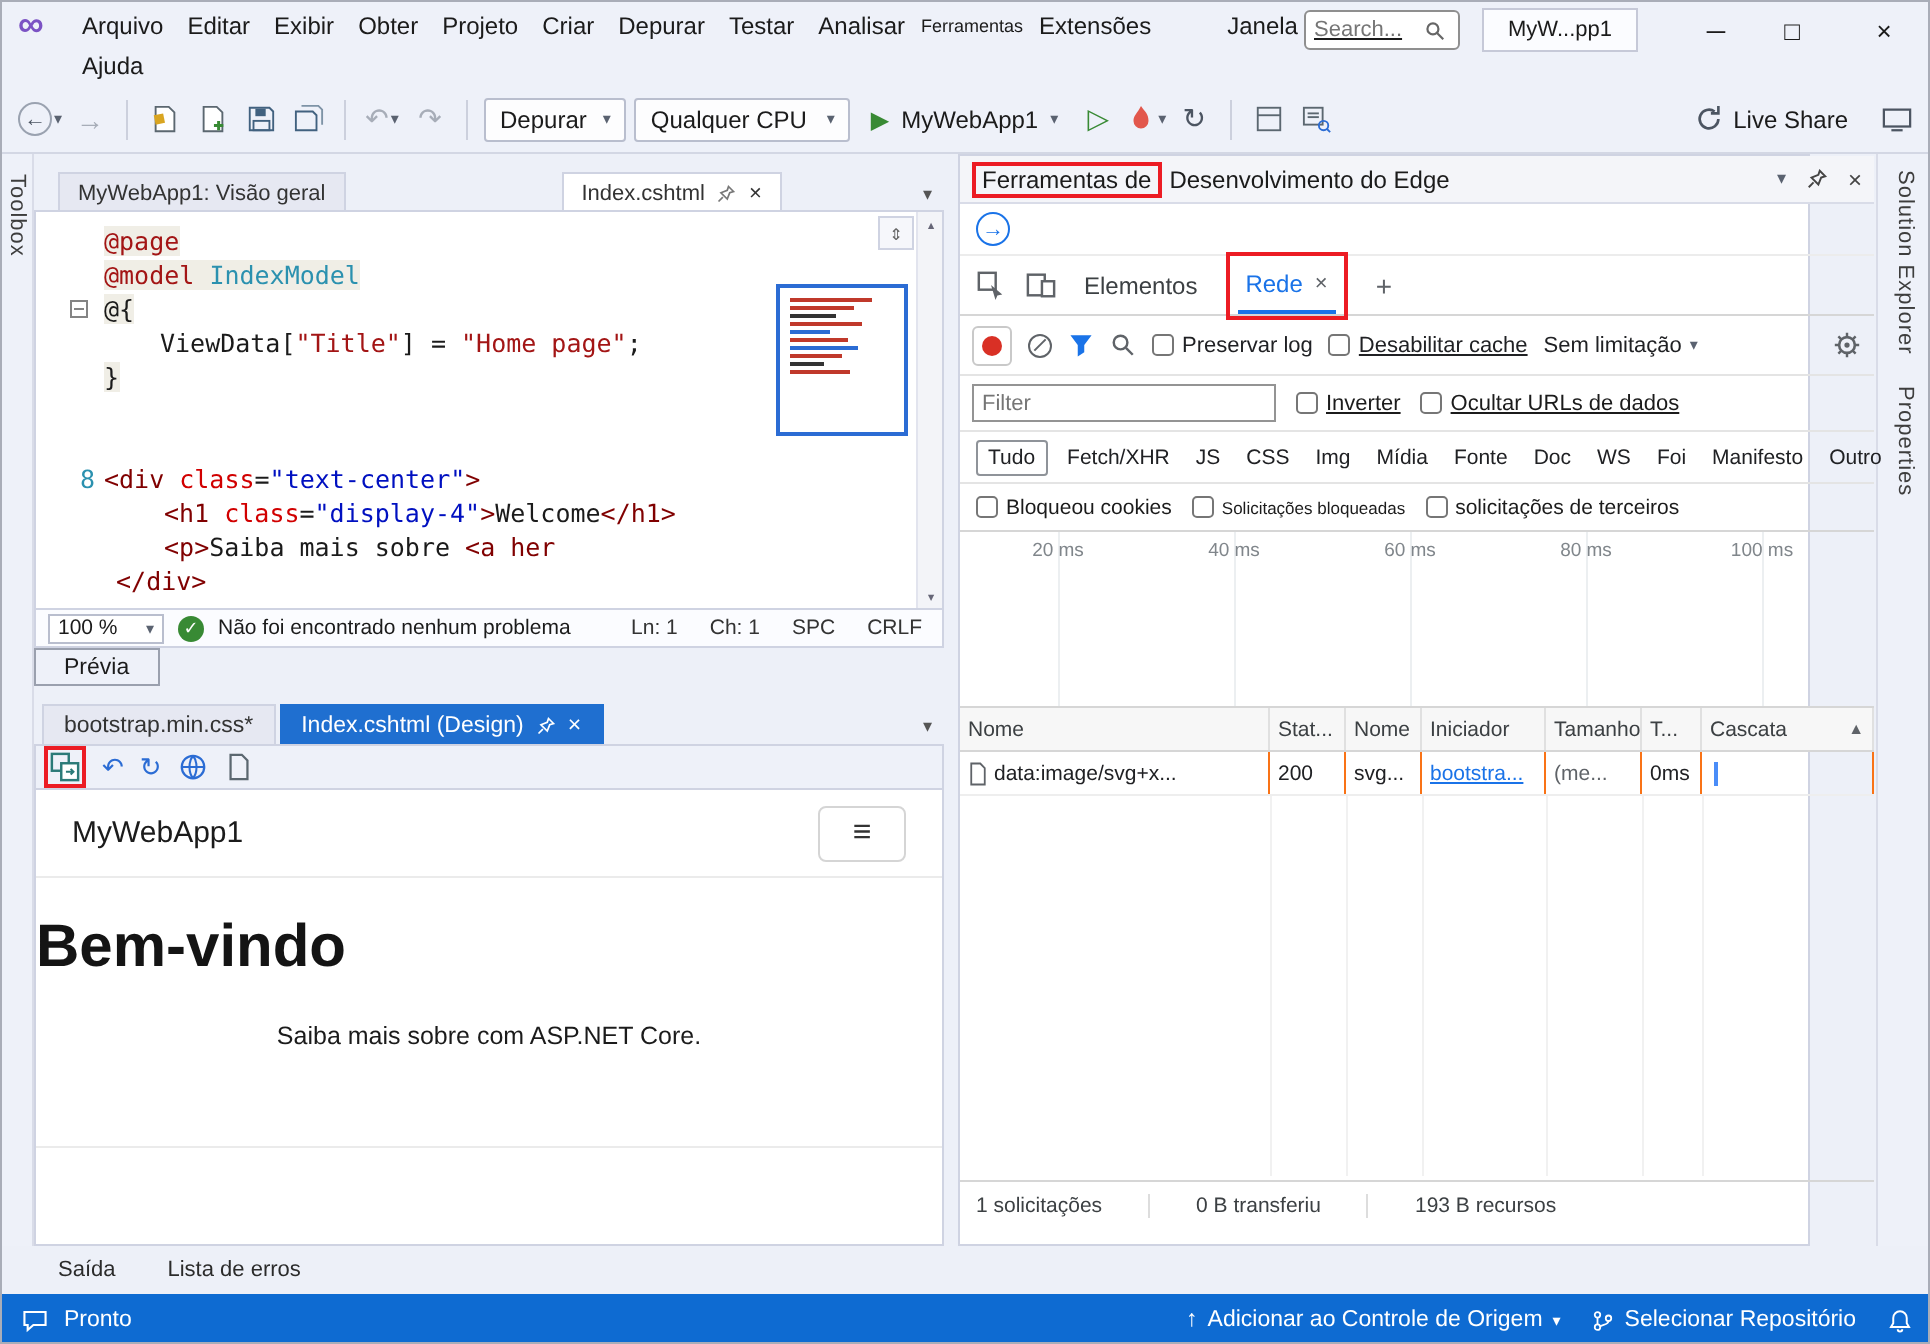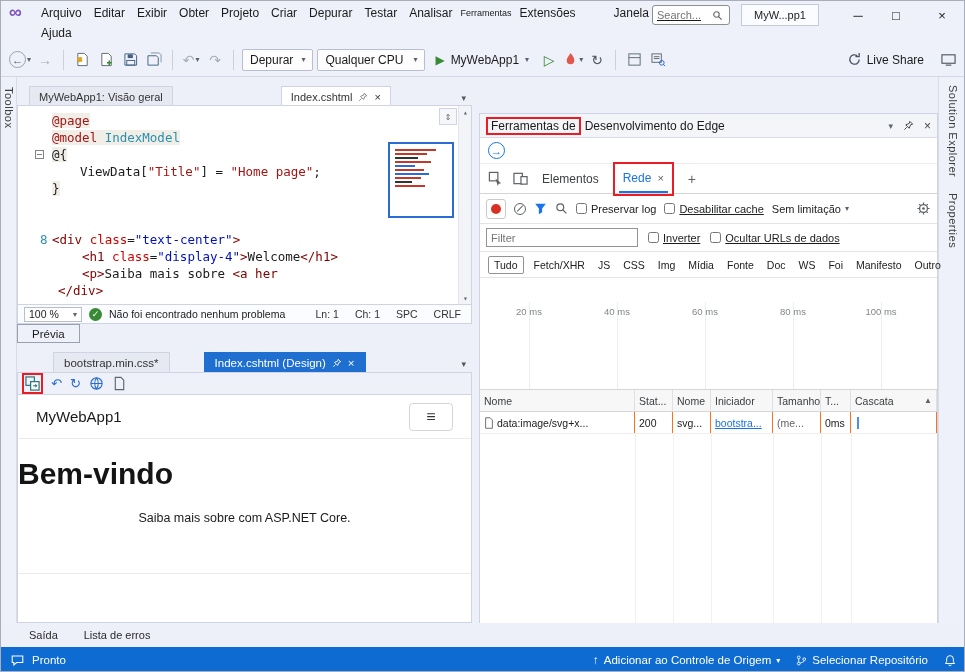--- a/index.html
+++ b/index.html
@@ -56,35 +56,35 @@
 #scrollv{position:absolute;right:0;top:0;width:13px;height:198px;background:#f3f4f8;border-left:1px solid #e2e4ee;}
 #scrollv .sa{position:absolute;left:0;width:13px;height:12px;display:flex;align-items:center;justify-content:center;font-size:8px;color:#667;}
 #ed-status{position:absolute;left:0;top:228px;width:455px;height:19px;background:#fbfcff;border:1px solid #cfd3e2;border-top:0;display:flex;align-items:center;padding:0 6px;gap:7px;font-size:11px;}
 #zoombox{width:58px;height:15px;border:1px solid #b9bece;background:#fff;display:flex;align-items:center;justify-content:space-between;padding:0 4px;font-size:10.5px;}
 #okbadge{width:13px;height:13px;border-radius:50%;background:#388a34;color:#fff;font-size:9px;display:flex;align-items:center;justify-content:center;}
 #ed-status .msg{color:#1b1b1b;font-size:10.5px;}
 #ed-status .rgrp{margin-left:auto;display:flex;gap:16px;font-size:10.5px;color:#333;padding-right:4px;}
 #previa{position:absolute;left:0;top:247px;height:19px;padding:0 14px;background:#eef1f9;border:1px solid #9aa0ae;font-size:11.5px;display:flex;align-items:center;}
 
 #dz-tabs{position:absolute;left:0;top:274px;width:455px;height:21px;display:flex;align-items:flex-end;padding-left:4px;gap:2px;}
-.dztab{height:20px;display:flex;align-items:center;gap:6px;padding:0 10px;font-size:11.5px;background:#e6e8f2;border:1px solid #cfd3e2;border-bottom:0;color:#333;margin-left:32px;}
+.dztab{height:20px;display:flex;align-items:center;gap:6px;padding:0 10px;font-size:11.5px;background:#e6e8f2;border:1px solid #cfd3e2;border-bottom:0;color:#333;}
 .dztab.activeblue{background:#1f6fd0;border-color:#1f6fd0;color:#fff;}
 #dz-tabs-caret{position:absolute;right:6px;bottom:3px;font-size:9px;color:#555;}
 #dz-toolbar{position:absolute;left:0;top:295px;width:455px;height:22px;background:#eef1f9;border:1px solid #cfd3e2;border-bottom:0;display:flex;align-items:center;gap:8px;padding:0 4px;}
 #preview{position:absolute;left:0;top:317px;width:455px;height:229px;background:#fff;border:1px solid #cfd3e2;}
 #pv-header{position:absolute;left:0;top:0;width:100%;height:44px;border-bottom:1px solid #ebebeb;display:flex;align-items:center;padding:0 18px;}
 #pv-brand{font-size:15px;color:#1b1b1b;}
 #pv-burger{margin-left:auto;width:44px;height:28px;border:1px solid #d5d5d5;border-radius:4px;display:flex;align-items:center;justify-content:center;font-size:16px;color:#333;}
 #pv-h1{position:absolute;left:0;top:62px;width:100%;font-size:30px;font-weight:700;color:#141414;}
 #pv-sub{position:absolute;left:0;top:116px;width:100%;text-align:center;font-size:12.5px;color:#1b1b1b;}
 #pv-footrule{position:absolute;left:0;top:178px;width:100%;border-top:1px solid #ebebeb;}
 #pv-footer{position:absolute;left:18px;top:190px;font-size:13px;color:#646464;}
 #pv-footer a{color:#0366d6;text-decoration:underline;}
 
-#devtools{position:absolute;left:478px;top:76px;width:459px;height:546px;background:#fff;border:1px solid #cfd3e2;margin-top:36px;}
+#devtools{position:absolute;left:478px;top:76px;width:426px;height:546px;background:#fff;border:1px solid #cfd3e2;}
 #dt-title{position:absolute;left:0;top:0;width:457px;height:24px;background:#f4f5f9;border-bottom:1px solid #d9dce8;display:flex;align-items:center;padding:0 6px;gap:4px;font-size:12px;}
 #dt-title .tl1{padding:0 3px;}
 #dt-title .rico{margin-left:auto;display:flex;align-items:center;gap:10px;color:#444;}
 #dt-row2{position:absolute;left:0;top:24px;width:457px;height:26px;border-bottom:1px solid #ececec;display:flex;align-items:center;padding:0 8px;}
 #dt-open{width:17px;height:17px;border:1.5px solid #1a73e8;border-radius:50%;color:#1a73e8;font-size:11px;display:flex;align-items:center;justify-content:center;}
 #dt-tabs{position:absolute;left:0;top:50px;width:457px;height:30px;border-bottom:1px solid #d6d6d6;display:flex;align-items:center;padding:0 8px;gap:10px;}
 .dt-tab{font-size:12px;color:#3c4043;padding:6px 4px;}
 .dt-tab.active{color:#1a73e8;border-bottom:2px solid #1a73e8;display:flex;gap:6px;align-items:center;}
 .dt-tab.active .x{color:#5f6368;font-size:11px;}
 #dt-plus{font-size:14px;color:#5f6368;padding:0 4px;}
@@ -464,20 +464,34 @@
       <span class="chip">Img</span>
       <span class="chip">Mídia</span>
       <span class="chip">Fonte</span>
       <span class="chip">Doc</span>
       <span class="chip">WS</span>
       <span class="chip">Foi</span>
       <span class="chip">Manifesto</span>
       <span class="chip">Outro</span>
     </div>
 
+    <div id="checks">
+      <label class="cb">
+          <input type="checkbox" style="">
+          <span>Bloqueou cookies</span>
+        </label>
+      <label class="cb tiny">
+          <input type="checkbox" style="">
+          <span>Solicitações bloqueadas</span>
+        </label>
+      <label class="cb">
+          <input type="checkbox" style="">
+          <span>solicitações de terceiros</span>
+        </label>
+    </div>
 
     <div id="timeline">
       <span class="vline" style="left:49px"></span>
       <span class="vline" style="left:137px"></span>
       <span class="vline" style="left:225px"></span>
       <span class="vline" style="left:313px"></span>
       <span class="vline" style="left:401px"></span>
       <span class="tlabel" style="left:27px">20 ms</span>
       <span class="tlabel" style="left:115px">40 ms</span>
       <span class="tlabel" style="left:203px">60 ms</span>

